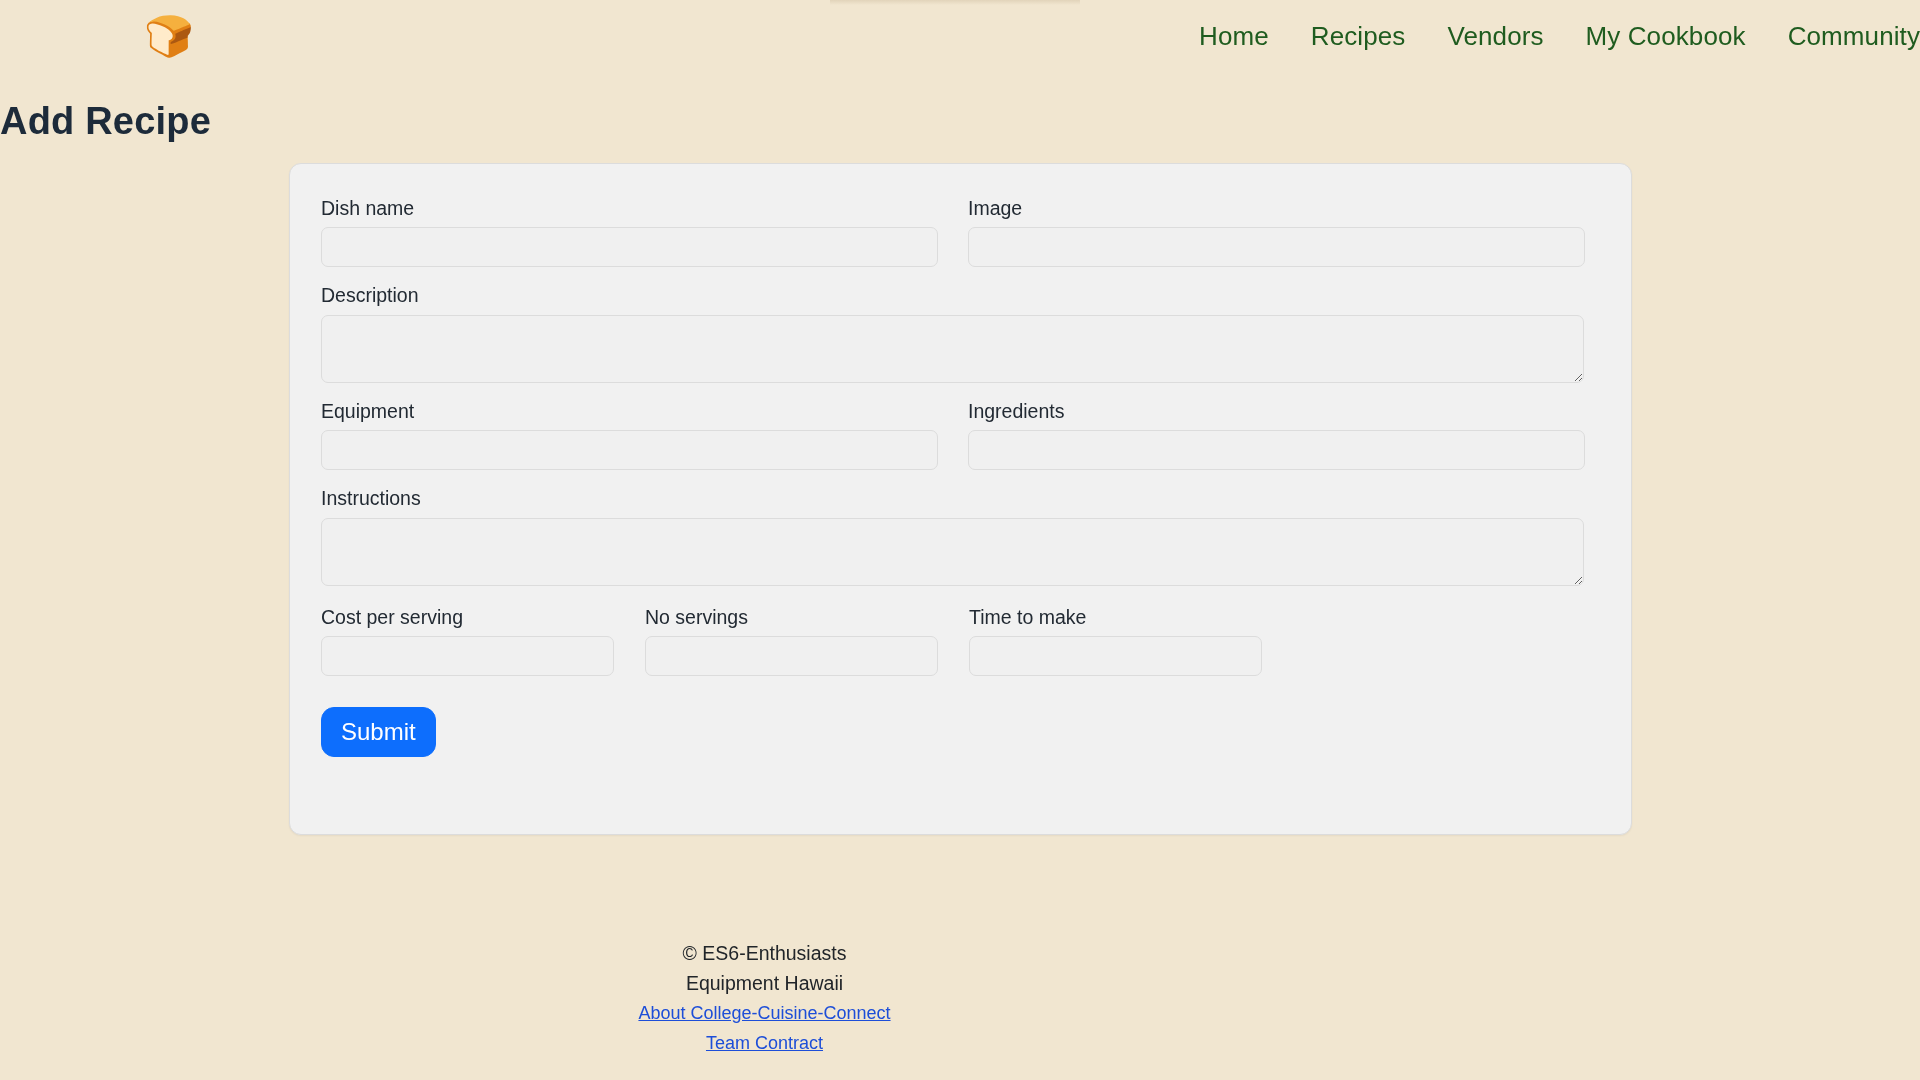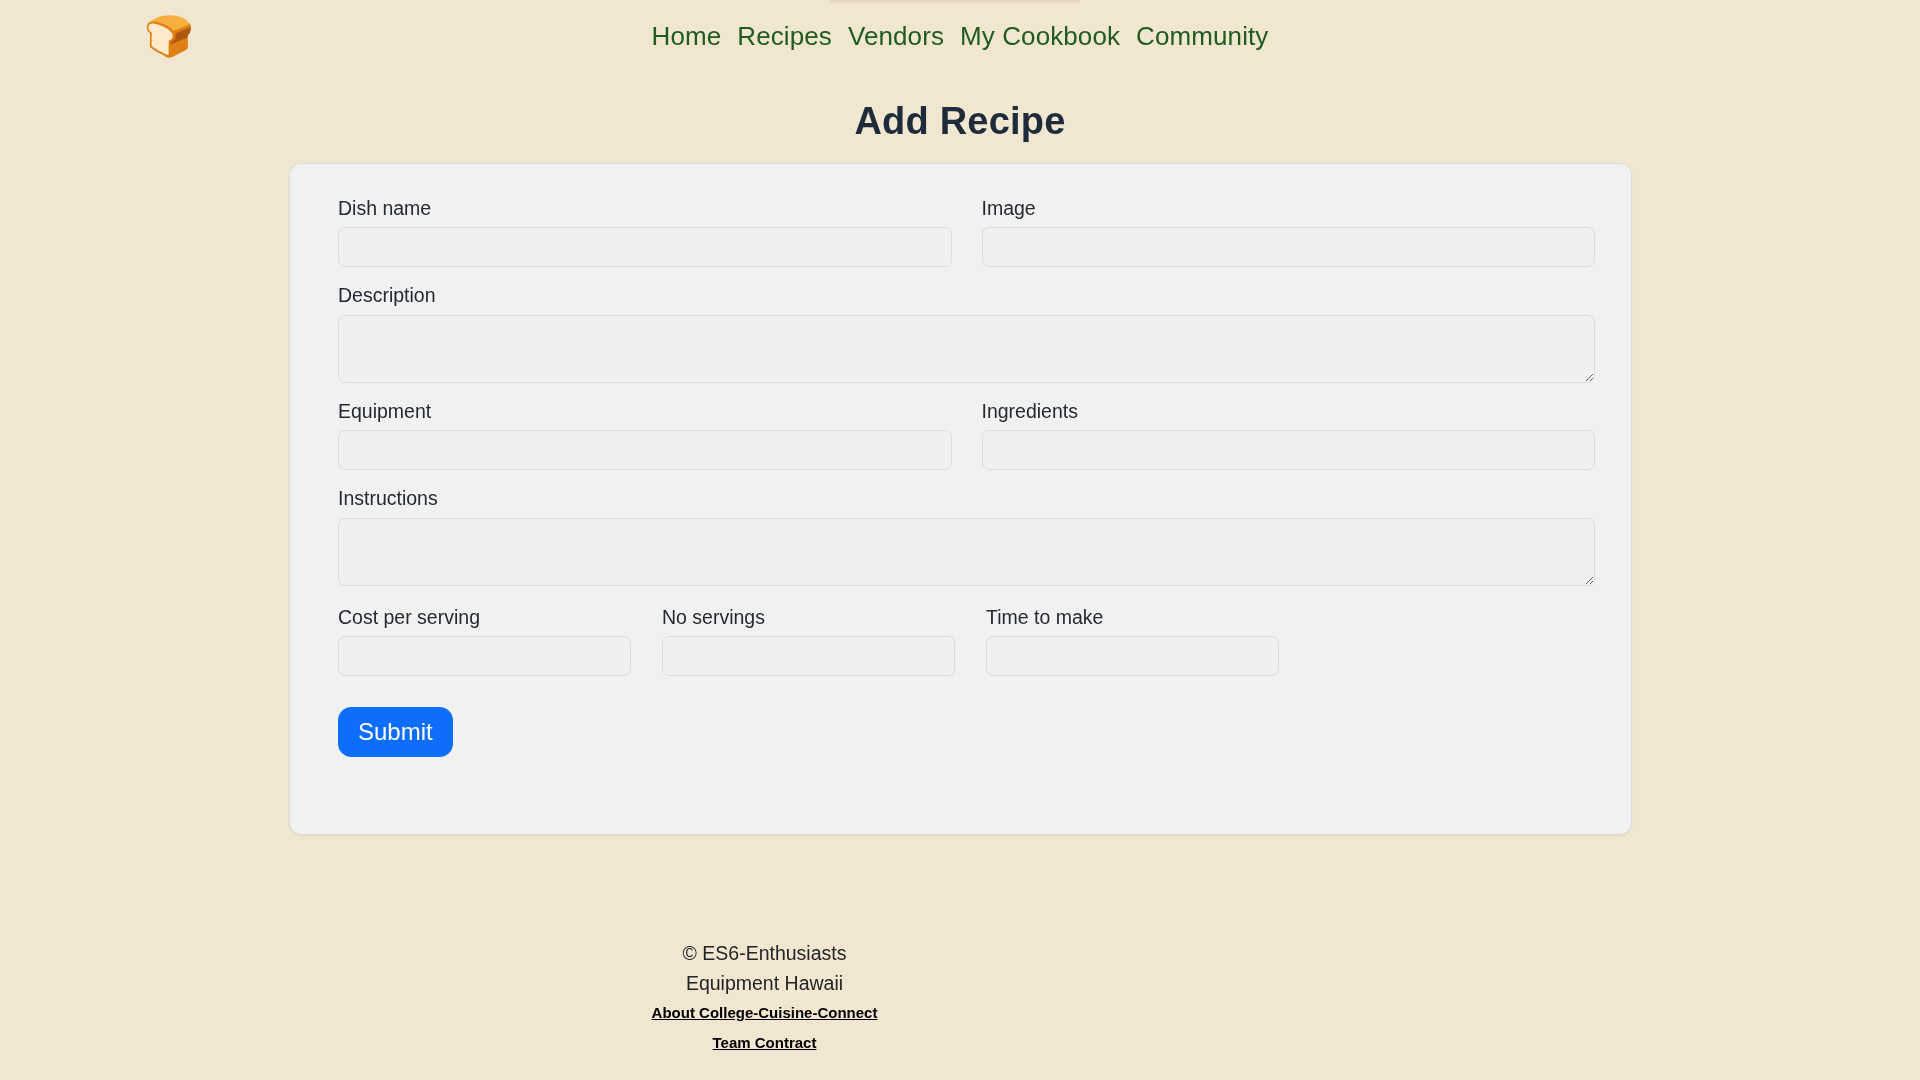--- a/index.html
+++ b/index.html
@@ -52,22 +52,22 @@
     user-select: none;
   }
   .nav-links {
     position: absolute;
     left: 0;
     top: 0;
     width: 1920px;
     height: 72px;
     display: flex;
     align-items: center;
-    justify-content: center;
-    gap: 16px;
+    justify-content: flex-end;
+    gap: 42px;
   }
   .nav-link {
     color: #1f5c1f;
     font-size: 26px;
     letter-spacing: 0.1px;
     text-decoration: none;
     cursor: pointer;
     white-space: nowrap;
   }
   .nav-user {
@@ -91,41 +91,41 @@
     border-left: 8px solid transparent;
     border-right: 8px solid transparent;
     border-top: 9px solid #1f5c1f;
     margin-top: 5px;
   }
 
   
   .page-title {
     margin: 0;
     padding-top: 28px;
-    text-align: center;
+    text-align: left;
     font-size: 38px;
     font-weight: bold;
     color: #1d2b3a;
     letter-spacing: 0.2px;
   }
 
   
   .card {
     position: absolute;
     left: 289px;
     top: 163px;
     width: 1343px;
     height: 672px;
     background: #f1f1f1;
     border: 1px solid #dcdcdc;
     border-radius: 12px;
     box-shadow: 0 1px 2px rgba(0,0,0,0.05);
   }
   .card-inner {
-    padding: 33px 36px 0 48px;
+    padding: 33px 36px 0 31px;
   }
 
   .row {
     display: flex;
     gap: 30px;
   }
   .field {
     display: flex;
     flex-direction: column;
     margin-bottom: 17px;
@@ -194,27 +194,26 @@
     left: 0;
     width: 1529px;
     text-align: center;
   }
   .footer-line {
     font-size: 19.5px;
     color: #212529;
     line-height: 30px;
   }
   .footer-link {
-    font-size: 15px;
-    color: #000000;
+    font-size: 18px;
+    color: #1d4ed8;
     text-decoration: underline;
     line-height: 30px;
     cursor: pointer;
     display: inline-block;
-    font-weight: bold;
   }
 </style>
 </head>
 <body>
 
 <div class="scroll-strip"></div>
 
 <div class="navbar">
 
   <div class="brand">

